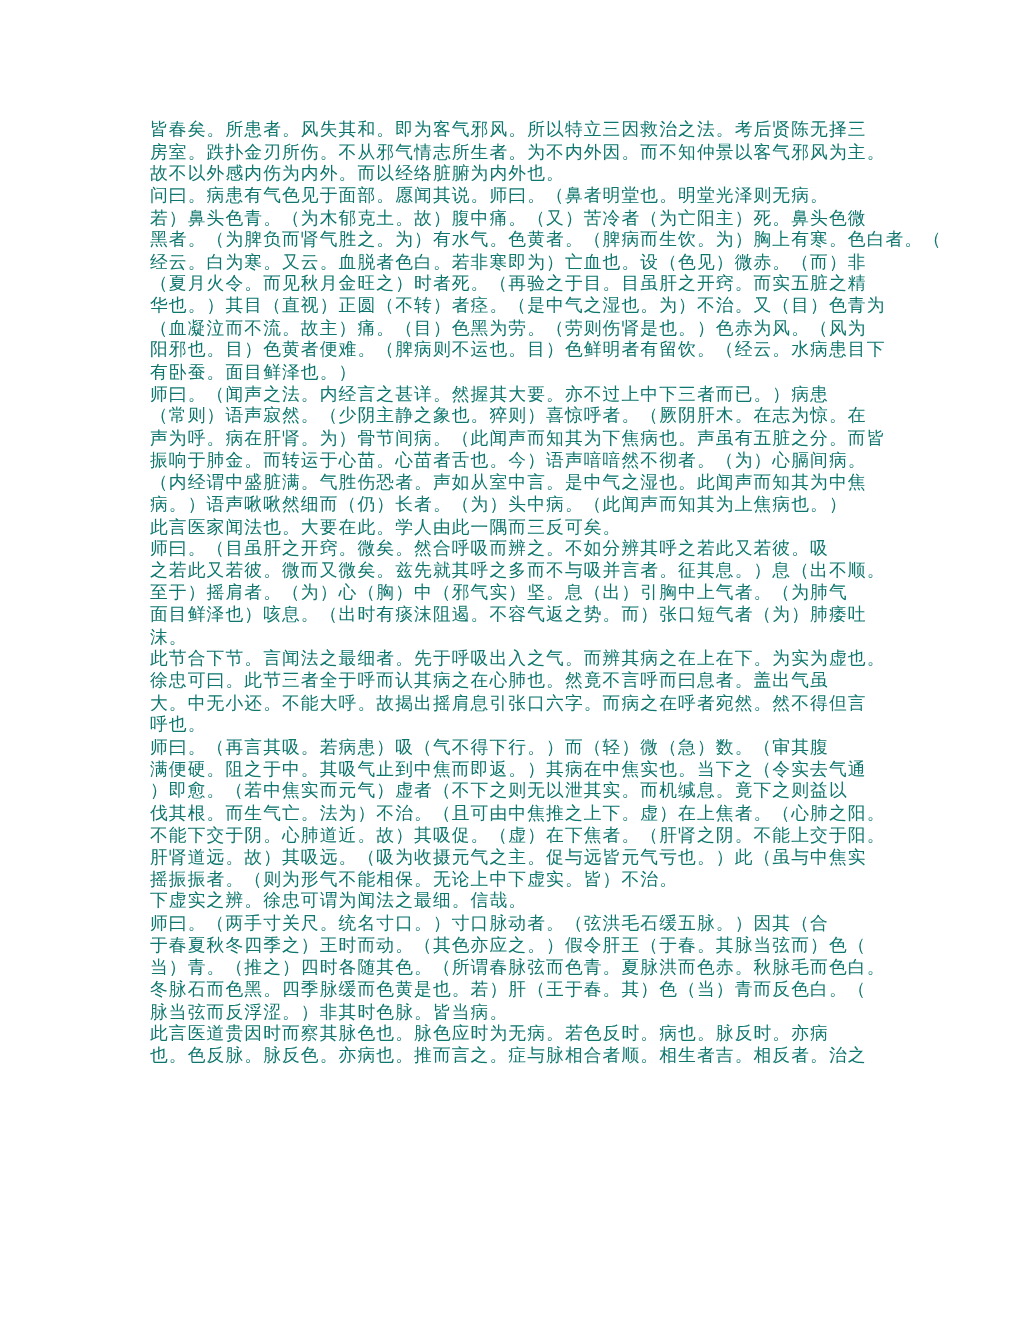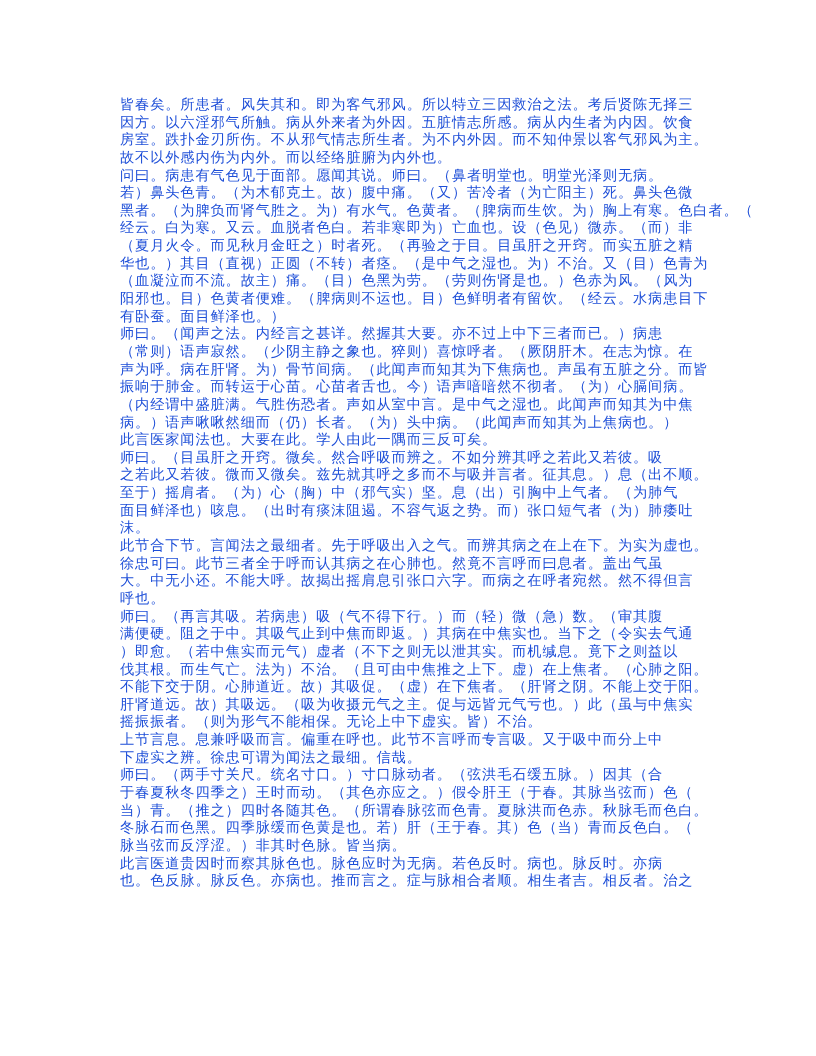--- a/index.html
+++ b/index.html
@@ -5,31 +5,30 @@
   html, body { margin: 0; padding: 0; background: #ffffff; }
   body { width: 816px; height: 1056px; position: relative; overflow: hidden; }
   .page {
     position: absolute;
     left: 120px;
     top: 96px;
     width: 560px;
     font-family: "DejaVu Serif", "Liberation Serif", serif;
     font-size: 14.2px;
     line-height: 17.65px;
-    color: #1d4ed8;
+    color: #0f766e;
     letter-spacing: 0.9px;
   }
   .line { white-space: nowrap; display: block; height: 17.65px; }
 </style>
 </head>
 <body>
 
 <div class="page">
   <div class="line">皆春矣。所患者。风失其和。即为客气邪风。所以特立三因救治之法。考后贤陈无择三</div>
-  <div class="line">因方。以六淫邪气所触。病从外来者为外因。五脏情志所感。病从内生者为内因。饮食</div>
   <div class="line">房室。跌扑金刃所伤。不从邪气情志所生者。为不内外因。而不知仲景以客气邪风为主。</div>
   <div class="line">故不以外感内伤为内外。而以经络脏腑为内外也。</div>
   <div class="line">问曰。病患有气色见于面部。愿闻其说。师曰。（鼻者明堂也。明堂光泽则无病。</div>
   <div class="line">若）鼻头色青。（为木郁克土。故）腹中痛。（又）苦冷者（为亡阳主）死。鼻头色微</div>
   <div class="line">黑者。（为脾负而肾气胜之。为）有水气。色黄者。（脾病而生饮。为）胸上有寒。色白者。（</div>
   <div class="line">经云。白为寒。又云。血脱者色白。若非寒即为）亡血也。设（色见）微赤。（而）非</div>
   <div class="line">（夏月火令。而见秋月金旺之）时者死。（再验之于目。目虽肝之开窍。而实五脏之精</div>
   <div class="line">华也。）其目（直视）正圆（不转）者痉。（是中气之湿也。为）不治。又（目）色青为</div>
   <div class="line">（血凝泣而不流。故主）痛。（目）色黑为劳。（劳则伤肾是也。）色赤为风。（风为</div>
   <div class="line">阳邪也。目）色黄者便难。（脾病则不运也。目）色鲜明者有留饮。（经云。水病患目下</div>
@@ -50,21 +49,20 @@
   <div class="line">徐忠可曰。此节三者全于呼而认其病之在心肺也。然竟不言呼而曰息者。盖出气虽</div>
   <div class="line">大。中无小还。不能大呼。故揭出摇肩息引张口六字。而病之在呼者宛然。然不得但言</div>
   <div class="line">呼也。</div>
   <div class="line">师曰。（再言其吸。若病患）吸（气不得下行。）而（轻）微（急）数。（审其腹</div>
   <div class="line">满便硬。阻之于中。其吸气止到中焦而即返。）其病在中焦实也。当下之（令实去气通</div>
   <div class="line">）即愈。（若中焦实而元气）虚者（不下之则无以泄其实。而机缄息。竟下之则益以</div>
   <div class="line">伐其根。而生气亡。法为）不治。（且可由中焦推之上下。虚）在上焦者。（心肺之阳。</div>
   <div class="line">不能下交于阴。心肺道近。故）其吸促。（虚）在下焦者。（肝肾之阴。不能上交于阳。</div>
   <div class="line">肝肾道远。故）其吸远。（吸为收摄元气之主。促与远皆元气亏也。）此（虽与中焦实</div>
   <div class="line">摇振振者。（则为形气不能相保。无论上中下虚实。皆）不治。</div>
-  <div class="line">上节言息。息兼呼吸而言。偏重在呼也。此节不言呼而专言吸。又于吸中而分上中</div>
   <div class="line">下虚实之辨。徐忠可谓为闻法之最细。信哉。</div>
   <div class="line">师曰。（两手寸关尺。统名寸口。）寸口脉动者。（弦洪毛石缓五脉。）因其（合</div>
   <div class="line">于春夏秋冬四季之）王时而动。（其色亦应之。）假令肝王（于春。其脉当弦而）色（</div>
   <div class="line">当）青。（推之）四时各随其色。（所谓春脉弦而色青。夏脉洪而色赤。秋脉毛而色白。</div>
   <div class="line">冬脉石而色黑。四季脉缓而色黄是也。若）肝（王于春。其）色（当）青而反色白。（</div>
   <div class="line">脉当弦而反浮涩。）非其时色脉。皆当病。</div>
   <div class="line">此言医道贵因时而察其脉色也。脉色应时为无病。若色反时。病也。脉反时。亦病</div>
   <div class="line">也。色反脉。脉反色。亦病也。推而言之。症与脉相合者顺。相生者吉。相反者。治之</div>
   <div class="line"></div>
 </div>

